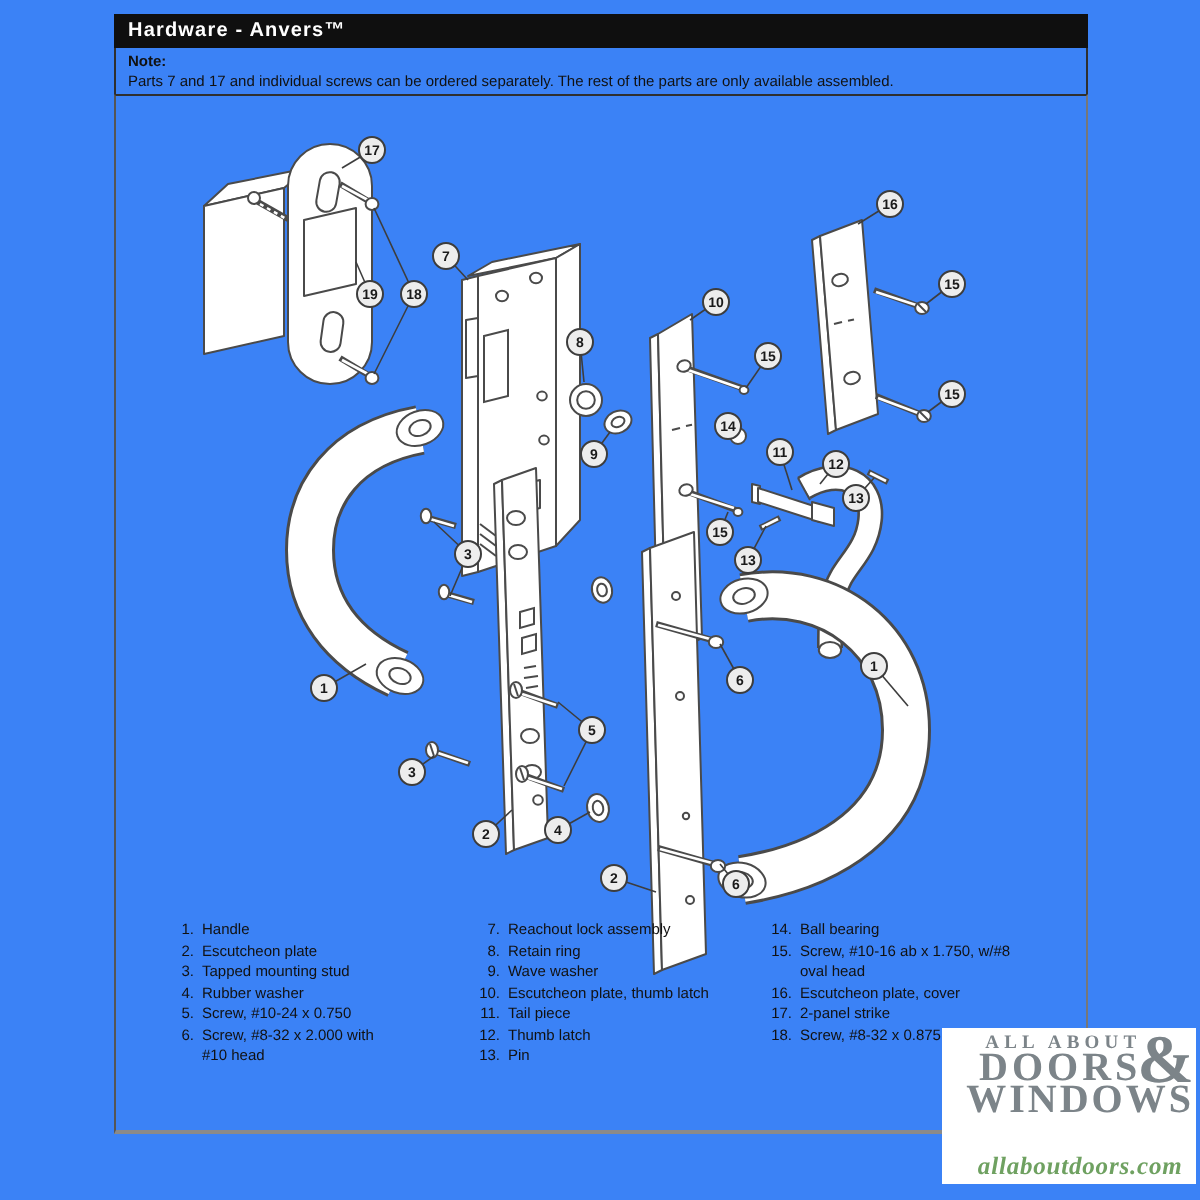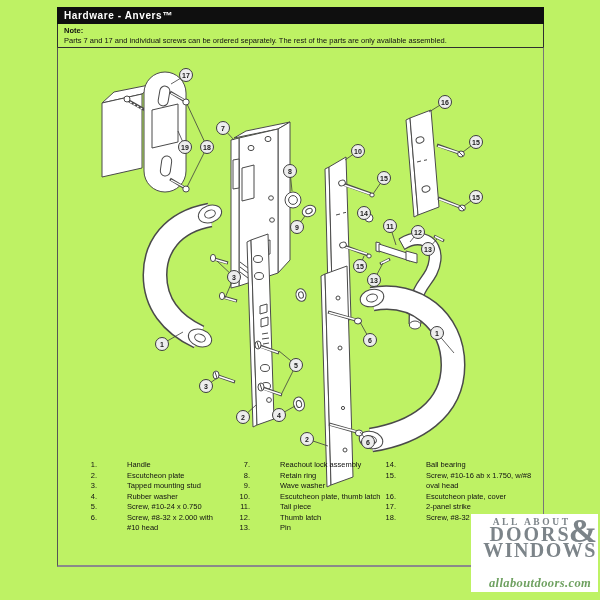--- a/index.html
+++ b/index.html
@@ -1,17 +1,17 @@
 <!DOCTYPE html>
 <html><head>
 <meta charset="utf-8">
 <style>
   html,body{margin:0;padding:0;width:600px;height:600px;background:#ffffff;overflow:hidden;
             font-family:"Liberation Sans",sans-serif;-webkit-font-smoothing:antialiased;}
-  .page{position:relative;width:600px;height:600px;background:#bef264;}
+  .page{position:relative;width:600px;height:600px;background:#3b82f6;}
 
   .doc{position:absolute;left:57px;top:7px;width:487px;}
   .titlebar{box-sizing:border-box;height:17px;background:#0f0f0f;color:#fff;
             font-size:10px;font-weight:bold;letter-spacing:.6px;padding:3px 7px;line-height:11px;}
   .notebox{box-sizing:border-box;height:24px;border:1px solid #2f2f2f;border-top:none;
            padding:2px 6px;font-size:7.5px;line-height:9.5px;color:#111;}
   .note-label{font-weight:bold;}
   .mainbox{box-sizing:border-box;position:relative;height:520px;
            border-left:1px solid #555;border-right:1px solid #777;
            border-bottom:2px solid #8a8a8a;border-top:1px solid #2f2f2f;margin-top:-1px;}
@@ -30,21 +30,21 @@
   .callout-num{font-family:"Liberation Sans",sans-serif;font-size:7px;font-weight:bold;
                fill:#1a1a1a;text-anchor:middle;}
 
   .plist{position:absolute;top:412px;left:0;width:485px;font-size:7.5px;line-height:10.5px;color:#111;}
   .plist-col{position:absolute;top:0;}
   .plist-col.c1{left:27px;width:148px;}
   .plist-col.c2{left:180px;width:143px;}
   .plist-col.c3{left:326px;width:150px;}
   .plist-row{display:flex;}
   .pnum{flex:none;width:12px;text-align:right;margin-right:4px;}
-  .ptxt{flex:1;white-space:pre-line;margin-left:26px;}
+  .ptxt{flex:1;white-space:pre-line;}
 
   .logo{position:absolute;right:2px;bottom:8px;background:#ffffff;padding:3px 1px 2px 12px;
         font-family:"Liberation Serif",serif;color:#7c8489;text-align:center;z-index:5;}
   .logo-top{display:flex;align-items:flex-end;justify-content:flex-end;}
   .logo-left{text-align:right;}
   .logo-allabout{font-size:9.5px;letter-spacing:2.6px;font-weight:600;white-space:nowrap;}
   .logo-doors{font-size:20px;font-weight:bold;letter-spacing:2px;line-height:15px;white-space:nowrap;}
   .logo-amp{font-size:34px;line-height:22px;margin-left:-2px;font-weight:600;}
   .logo-windows{font-size:20px;font-weight:bold;letter-spacing:1.5px;line-height:17px;white-space:nowrap;text-align:center;}
   .logo-url{font-size:12.5px;font-weight:bold;color:#6fa161;letter-spacing:.4px;line-height:13px;margin-top:18px;font-style:italic;}

